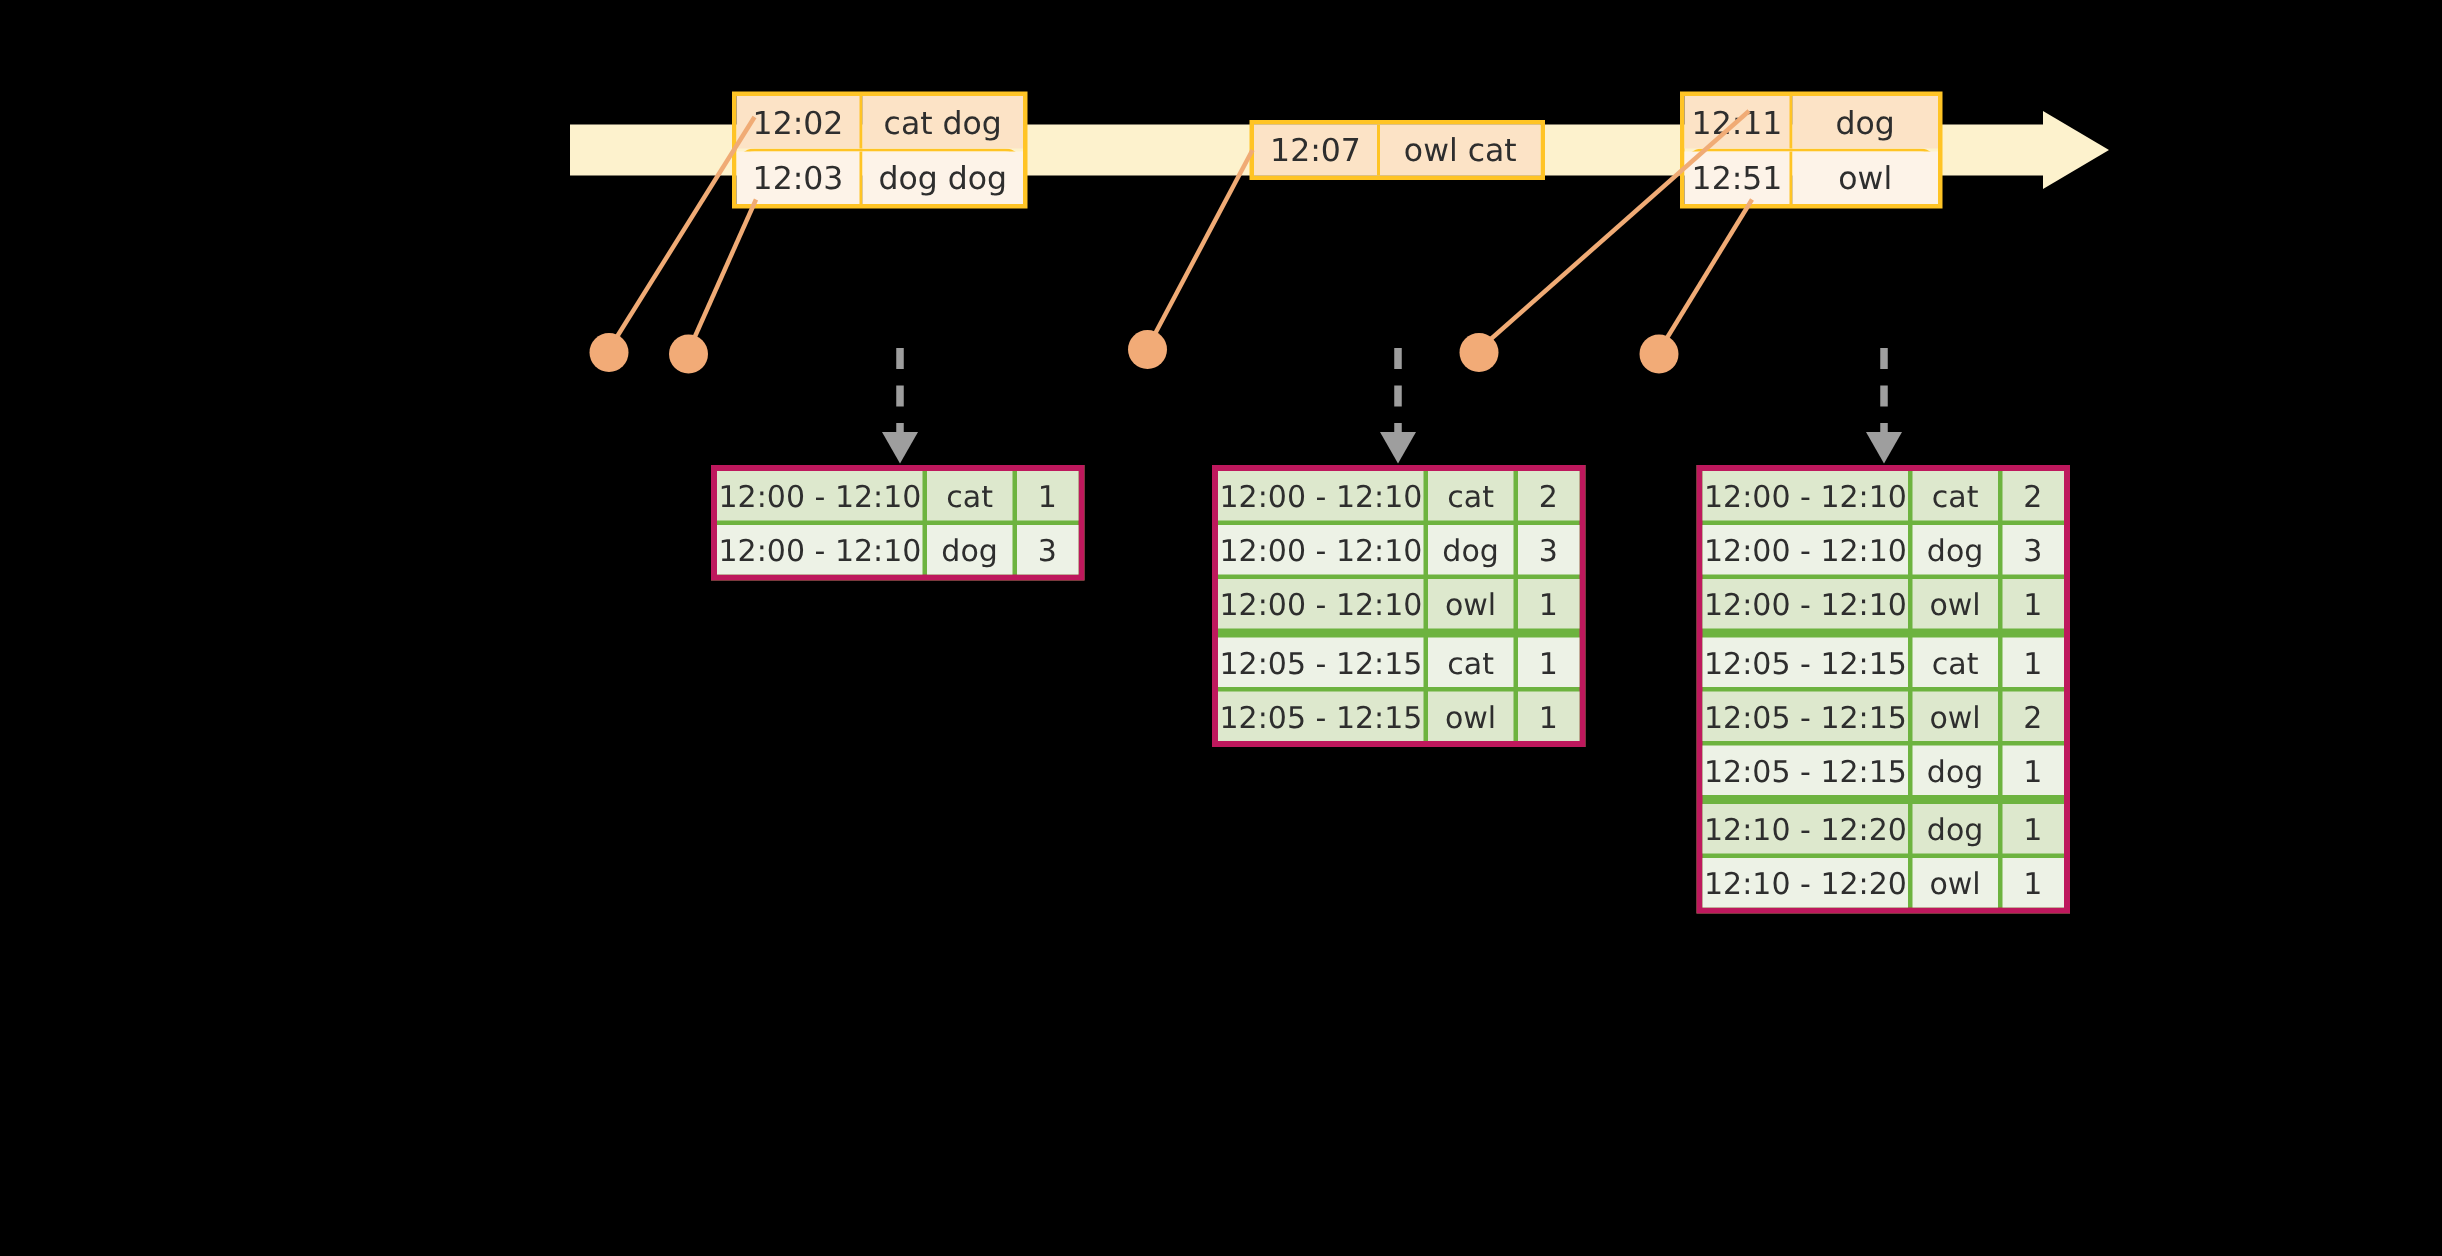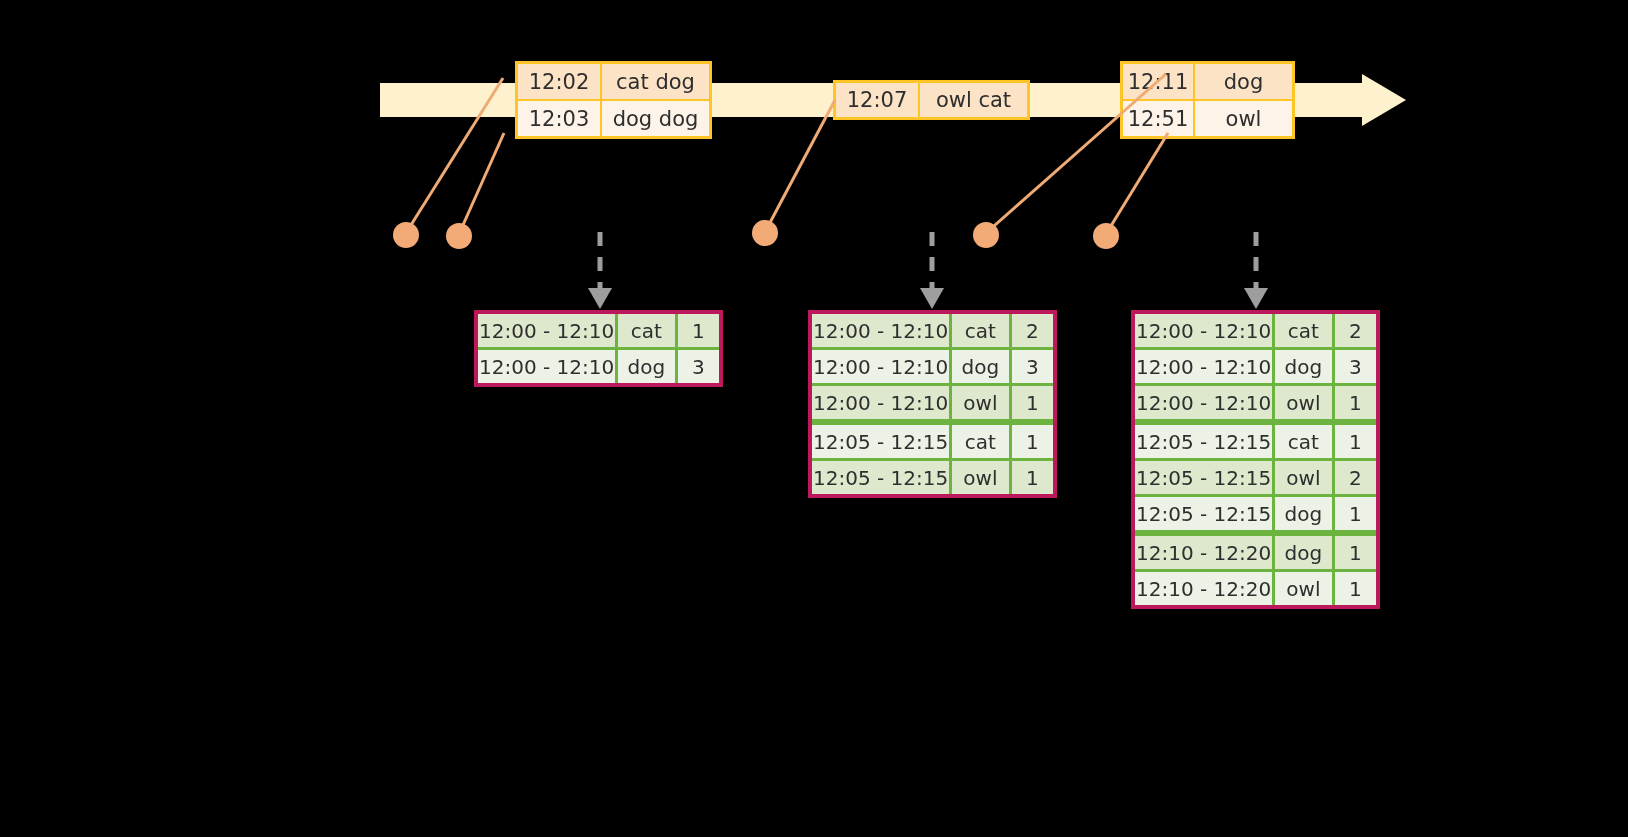--- a/index.html
+++ b/index.html
@@ -10,21 +10,21 @@
   
   .tl-bar{position:absolute;background:#fdf2cd;}
   .tl-head{position:absolute;width:0;height:0;
            border-top:26px solid transparent;border-bottom:26px solid transparent;
            border-left:44px solid #fdf2cd;}
 
   
   .evt{position:absolute;border:3px solid #ffc425;box-sizing:border-box;
        display:flex;flex-direction:column;}
   .evt-row{display:flex;flex:1 1 0;box-sizing:border-box;}
-  .evt-row + .evt-row{border-top:2px solid #ffc425;}
+  .evt-row + .evt-row{border-top:2px solid #ffc425;border-radius:12px;}
   .evt-row.shade .c{background:#fce3c6;}
   .evt-row.plain .c{background:#fdf3e8;}
   .evt .c{display:flex;align-items:center;justify-content:center;
           font-size:21px;color:#2e2e2e;box-sizing:border-box;}
   .evt .c.time{border-right:2px solid #ffc425;}
 
   
   .conn{position:absolute;left:0;top:0;width:1628px;height:837px;pointer-events:none;}
 
   
@@ -39,21 +39,21 @@
   .rrow.plain .rcell{background:#edf2e6;}
 </style>
 </head>
 <body>
 
 <div id="stage">
 
   <div class="tl-bar" style="left:380px;top:83px;width:985px;height:34px;"></div>
   <div class="tl-head" style="left:1362px;top:74px;"></div>
 
-  <div class="evt" style="left:515px;top:61px;width:197px;height:78px;">
+  <div class="evt" style="left:488px;top:61px;width:197px;height:78px;">
     <div class="evt-row shade">
       <div class="c time" style="width:84px;">12:02</div>
       <div class="c" style="flex:1;">cat dog</div>
     </div>
     <div class="evt-row plain">
       <div class="c time" style="width:84px;">12:03</div>
       <div class="c" style="flex:1;">dog dog</div>
     </div>
   </div>
 

